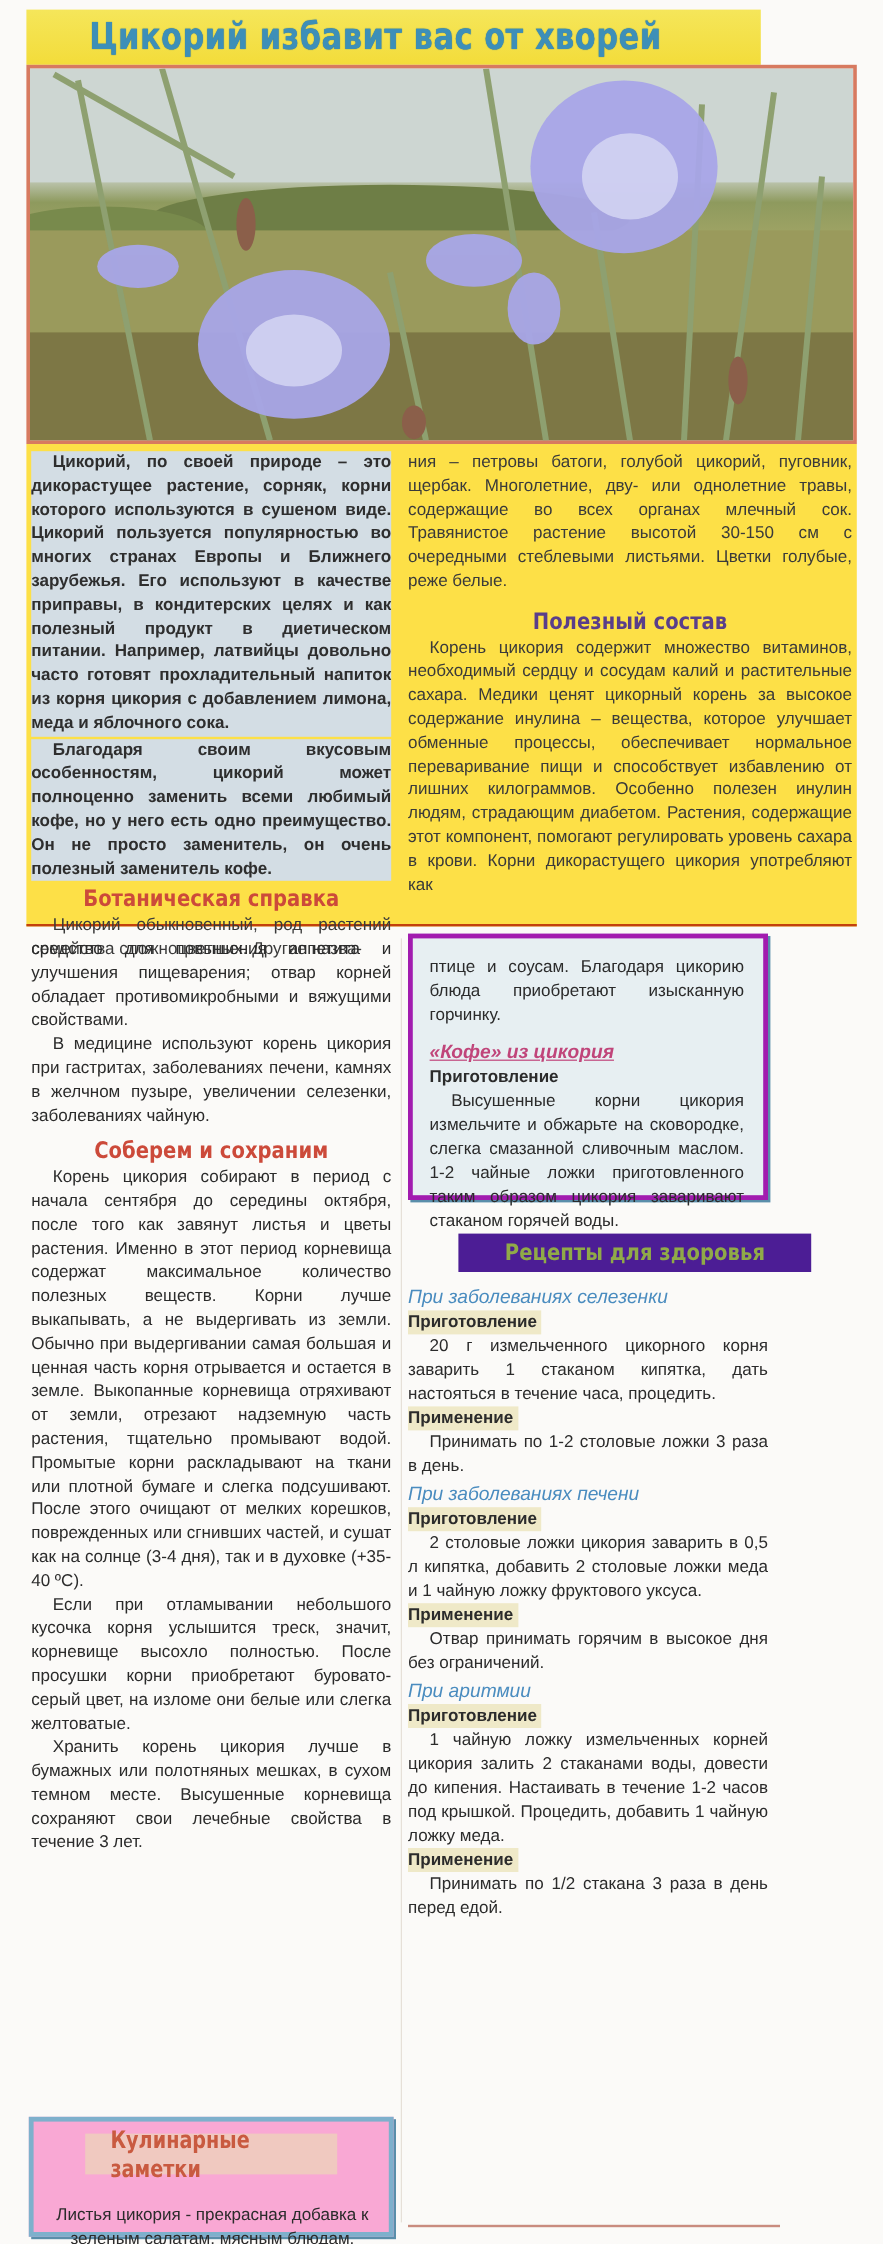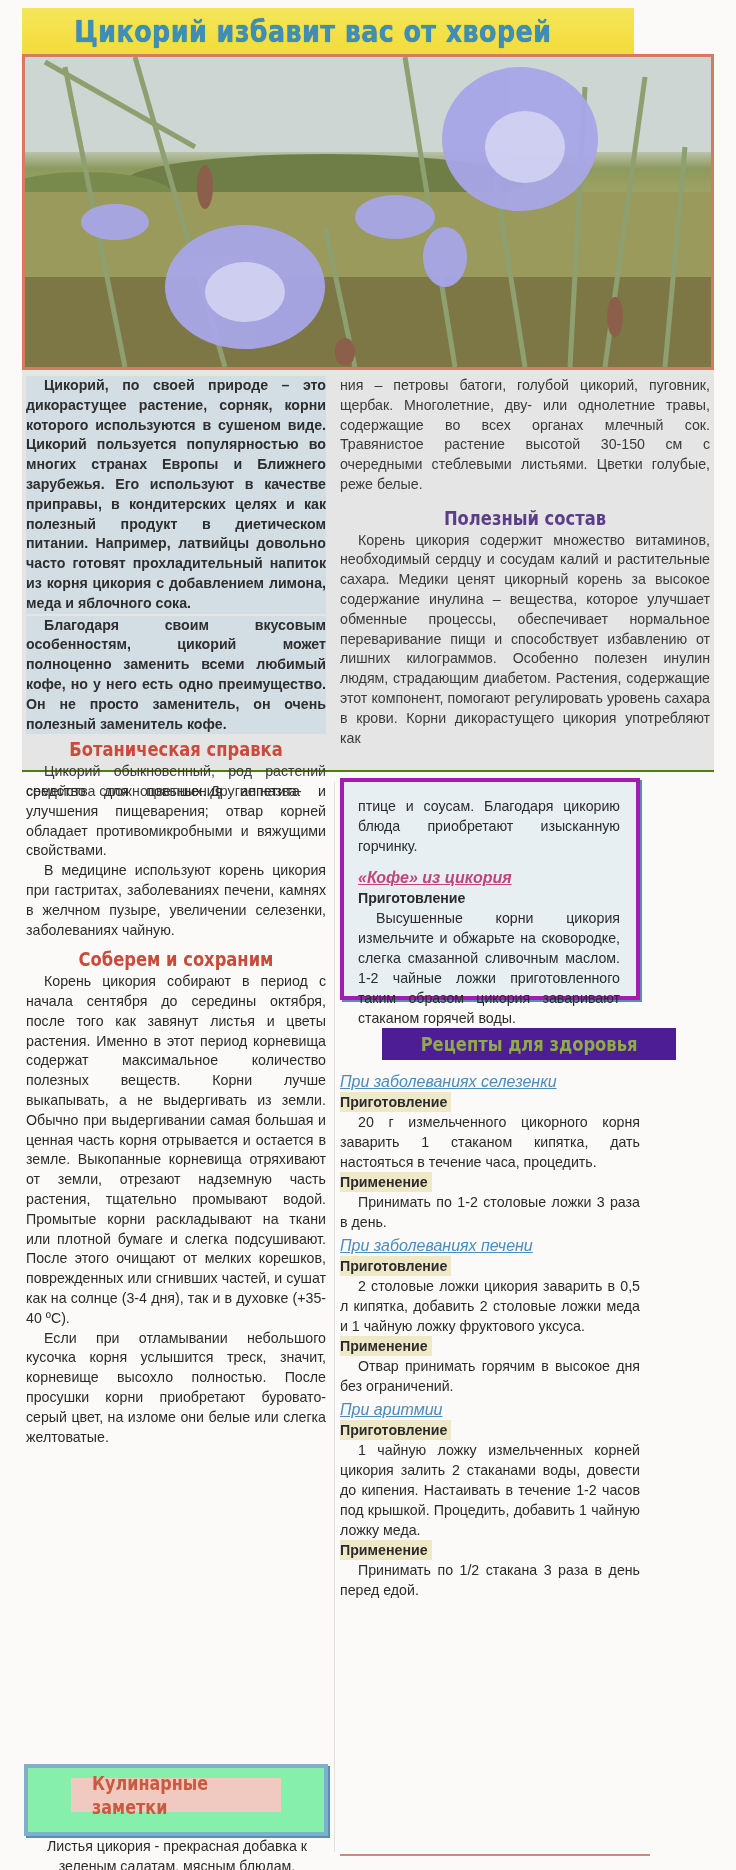--- a/index.html
+++ b/index.html
@@ -29,22 +29,22 @@
   .photo {
     position: absolute; left: 0; top: 46px; width: 692px; height: 316px;
     border: 3px solid #d77a60;
     overflow: hidden;
     background: linear-gradient(180deg, #c9d3cf 0%, #cfd6cf 28%, #8e9a5e 36%, #a5a767 48%, #8c8a4d 70%, #6f6a3a 100%);
   }
   .photo svg { position: absolute; left: 0; top: 0; }
   
   .upper {
     position: absolute; left: 0; top: 362px; width: 692px; height: 402px;
-    background: #e5e5e5;
-    border-bottom: 2px solid #4d7c0f;
+    background: #fde047;
+    border-bottom: 2px solid #c2410c;
   }
   .col { position: absolute; font-size: 14.2px; line-height: 19.8px; text-align: justify; }
   .p { text-indent: 18px; }
   .bold { font-weight: bold; }
   .blue-hl { background: #d3dde4; }
   .col-a { left: 4px; top: 6px; width: 300px; color: #2e2e2e; }
   .col-b { left: 318px; top: 6px; width: 370px; color: #3a3a3a; }
   .sub-h {
     font-family: "DejaVu Sans", sans-serif; font-weight: bold;
     text-align: center; font-size: 19px; transform: scaleX(0.86);
@@ -70,27 +70,27 @@
   }
   .health-h span {
     font-family: "DejaVu Sans", sans-serif; font-weight: bold; color: #90aa48;
     font-size: 19px; transform: scaleX(0.86);
   }
   .recipes {
     position: absolute; left: 318px; top: 1060px; width: 300px;
     font-size: 14.2px; line-height: 20px; text-align: justify;
   }
   .r-title {
-    color: #4a8cbf; font-style: italic; font-size: 16px; text-decoration: underline;
+    color: #4a8cbf; font-style: italic; font-size: 16px; 
     margin-top: 4px;
   }
   .r-label { font-weight: bold; background: #efe9c8; display: inline-block; padding-right: 4px; }
   .culinary-box {
-    position: absolute; left: 2px; top: 1756px; width: 304px; height: 72px;
-    border: 4px solid #7eb0cc; background: #86efac;
+    position: absolute; left: 2px; top: 1756px; width: 304px; height: 100px;
+    border: 4px solid #7eb0cc; background: #f9a8d4;
     box-shadow: 2px 2px 0 #5a8eaa;
   }
   .culinary-box .cul-h {
     margin: 10px auto 0; width: 210px; height: 34px; background: #f0c9c0;
     display: flex; align-items: center; justify-content: center;
   }
   .culinary-box .cul-h span {
     font-family: "DejaVu Sans", sans-serif; font-weight: bold; color: #c95a40;
     font-size: 20px; transform: scaleX(0.8);
   }
@@ -161,20 +161,21 @@
   </div>
 
   <div class="divider-v"></div>
 
   <div class="col lower-left">
     <div>средство для повышения аппетита и улучшения пищеварения; отвар корней обладает противомикробными и вяжущими свойствами.</div>
     <div class="p">В медицине используют корень цикория при гастритах, заболеваниях печени, камнях в желчном пузыре, увеличении селезенки, заболеваниях чайную.</div>
     <div class="sub-h h-red" style="margin-top:10px">Соберем и сохраним</div>
     <div class="p">Корень цикория собирают в период с начала сентября до середины октября, после того как завянут листья и цветы растения. Именно в этот период корневища содержат максимальное количество полезных веществ. Корни лучше выкапывать, а не выдергивать из земли. Обычно при выдергивании самая большая и ценная часть корня отрывается и остается в земле. Выкопанные корневища отряхивают от земли, отрезают надземную часть растения, тщательно промывают водой. Промытые корни раскладывают на ткани или плотной бумаге и слегка подсушивают. После этого очищают от мелких корешков, поврежденных или сгнивших частей, и сушат как на солнце (3-4 дня), так и в духовке (+35-40 ºС).</div>
     <div class="p">Если при отламывании небольшого кусочка корня услышится треск, значит, корневище высохло полностью. После просушки корни приобретают буровато-серый цвет, на изломе они белые или слегка желтоватые.</div>
+    <div class="p">Хранить корень цикория лучше в бумажных или полотняных мешках, в сухом темном месте. Высушенные корневища сохраняют свои лечебные свойства в течение 3 лет.</div>
   </div>
 
   <div class="culinary-box">
     <div class="cul-h">
       <span>Кулинарные заметки</span>
     </div>
     <div class="cul-text">Листья цикория - прекрасная добавка к зеленым салатам, мясным блюдам,</div>
   </div>
 
   <div class="recipe-box">

